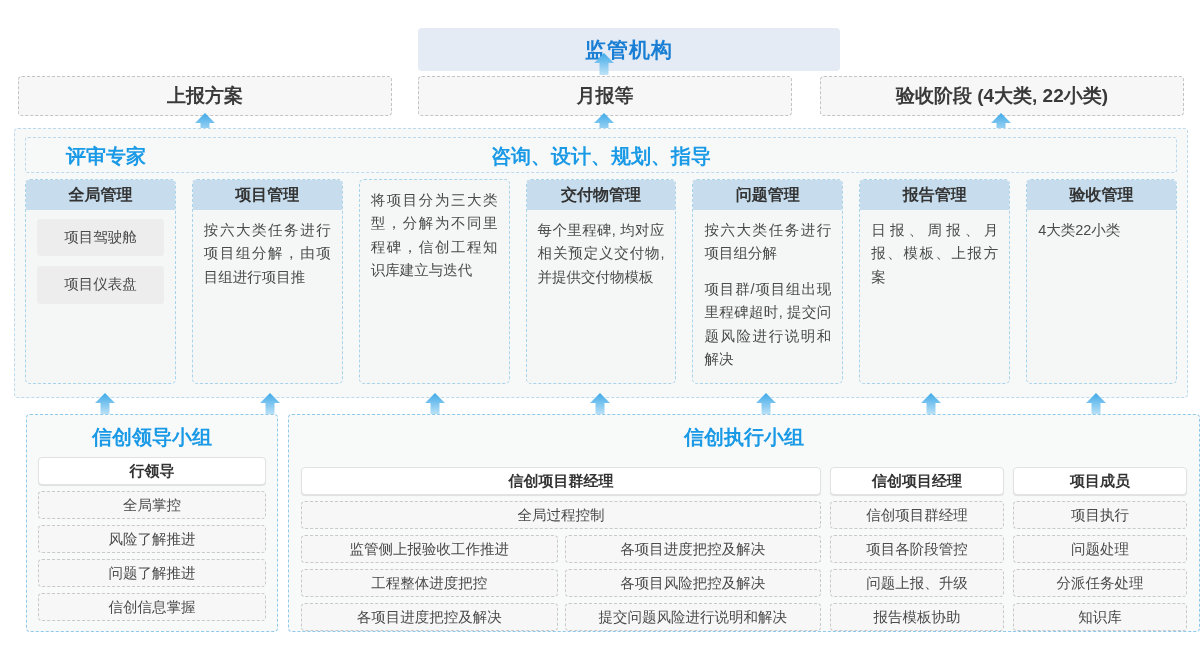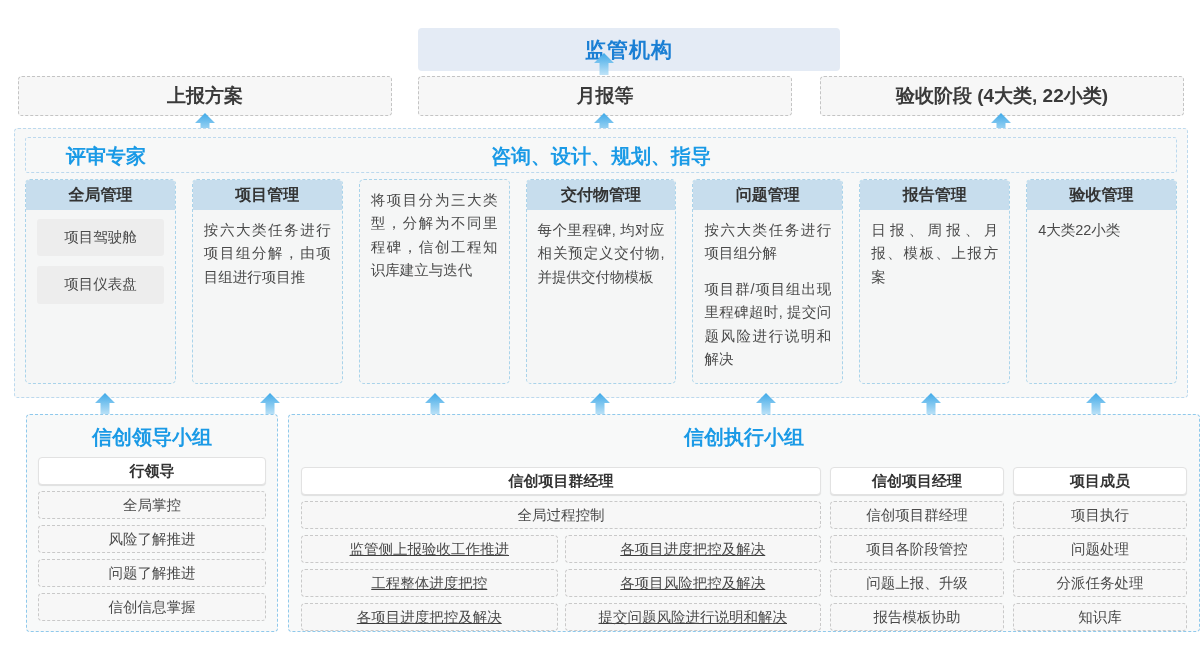--- a/index.html
+++ b/index.html
@@ -108,21 +108,21 @@
     background:#f7f7f7;border:1px dashed #c9c9c9;border-radius:4px;
     height:26px;display:flex;align-items:center;justify-content:center;
     font-size:14.5px;color:#4a4a4a;margin-top:6px;
   }
   .bot-left .inner{padding:0 11px;}
   .cols{position:absolute;left:12px;top:52px;right:12px;display:flex;gap:9px;}
   .col{display:flex;flex-direction:column;}
   .col-pgm{flex:0 0 520px;}
   .col-pm{flex:1 1 0;}
   .col-mem{flex:1 1 0;}
-  .pgm-sub{display:flex;gap:7px;text-decoration:underline;}
+  .pgm-sub{display:flex;gap:7px;}
   .pgm-sub > div{flex:1 1 0;display:flex;flex-direction:column;}
   .full-item{margin-top:6px;}
 </style>
 </head>
 <body>
 
 <div class="canvas">
 
   <div class="regulator center">
     <span>监管机构</span>

